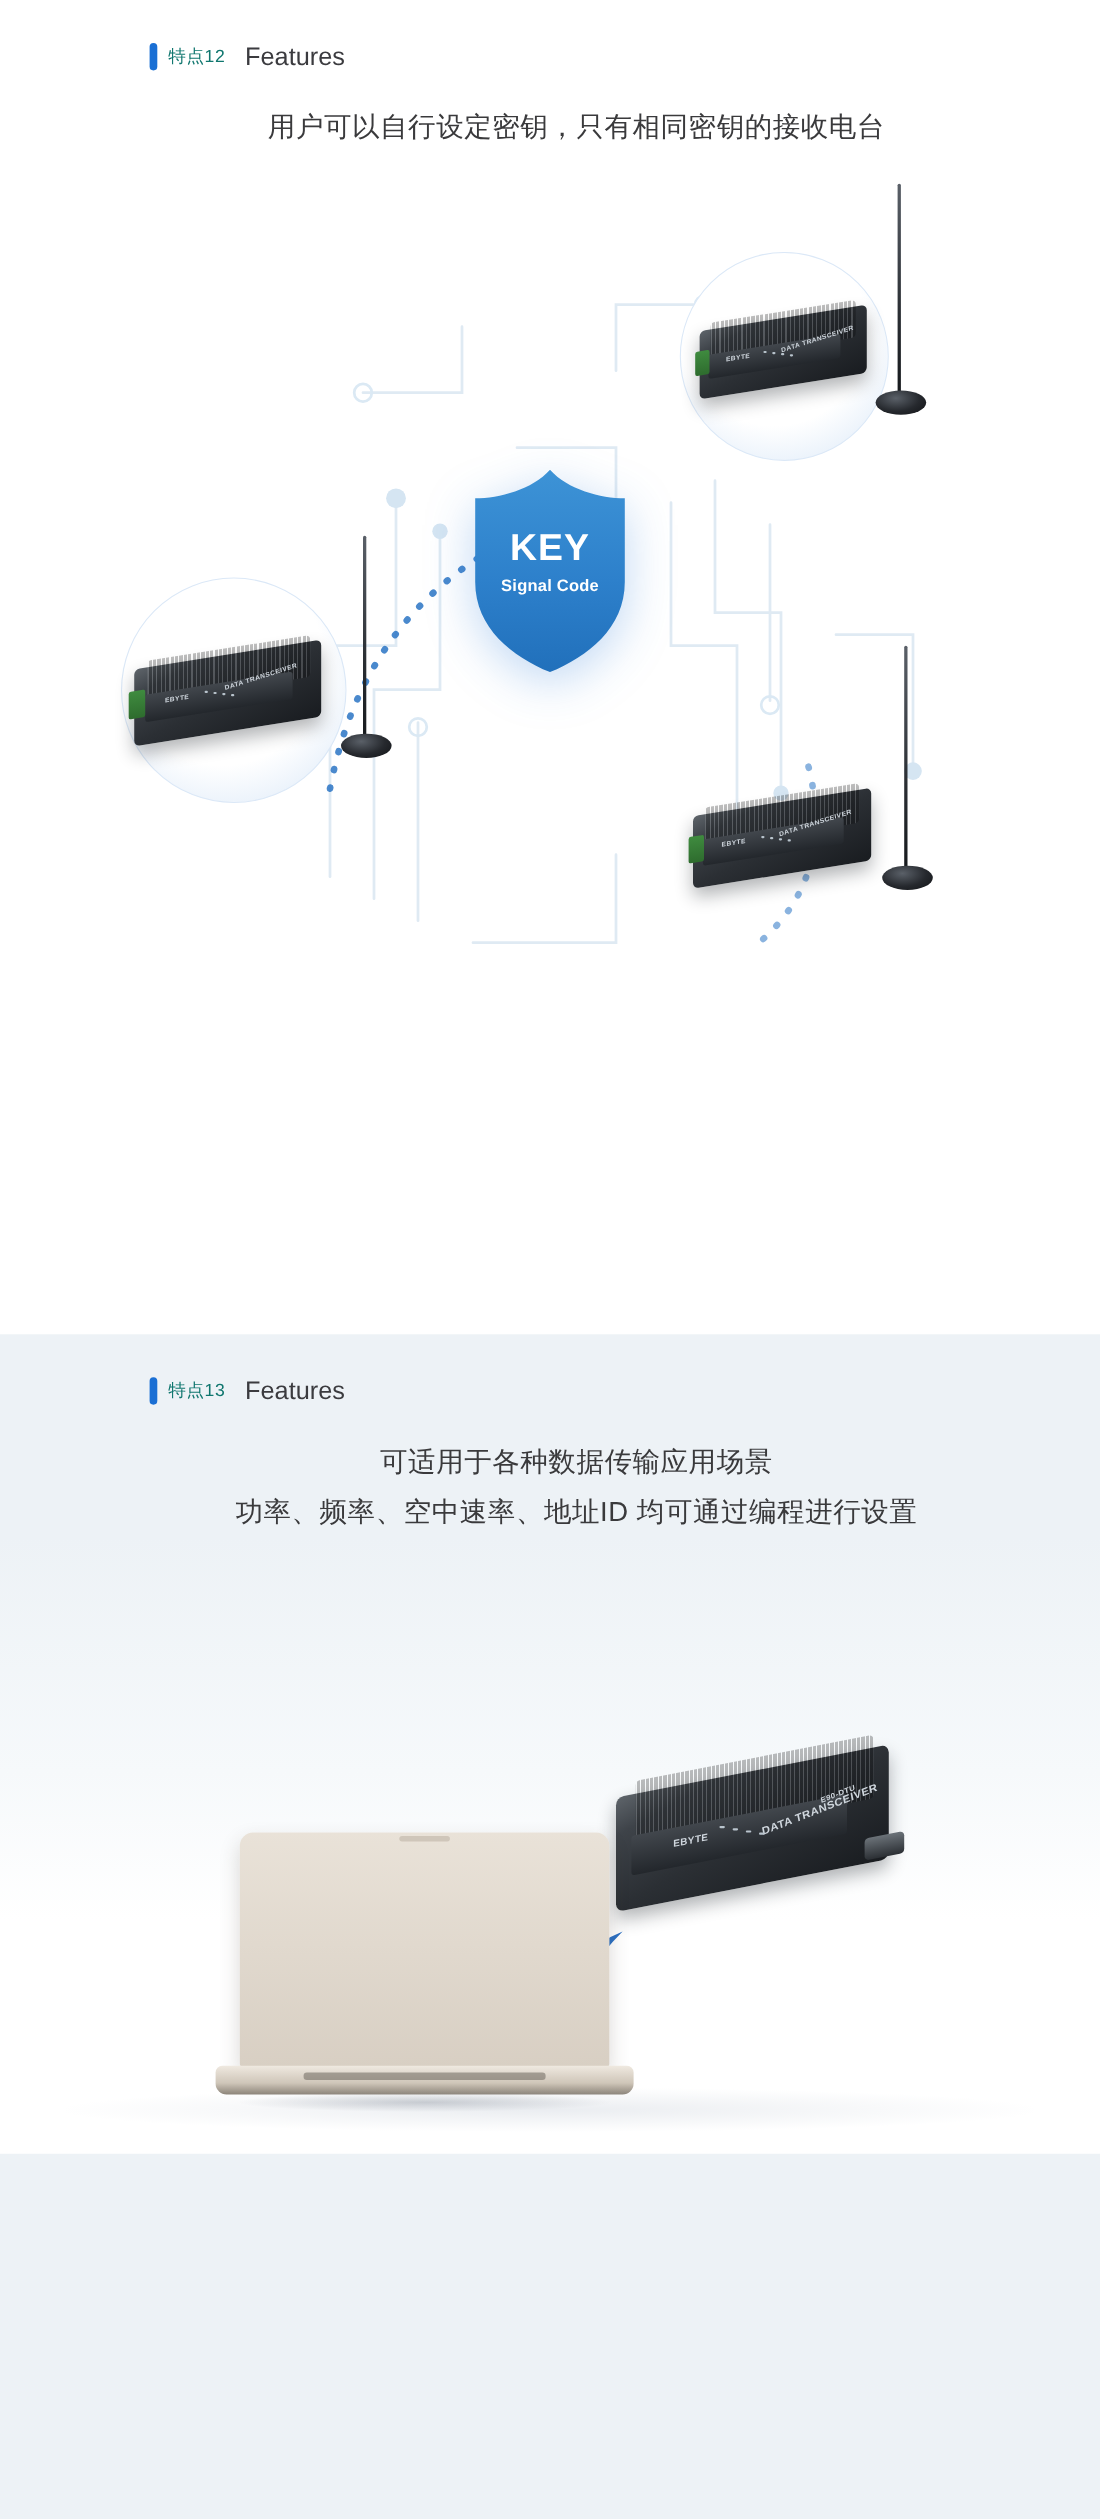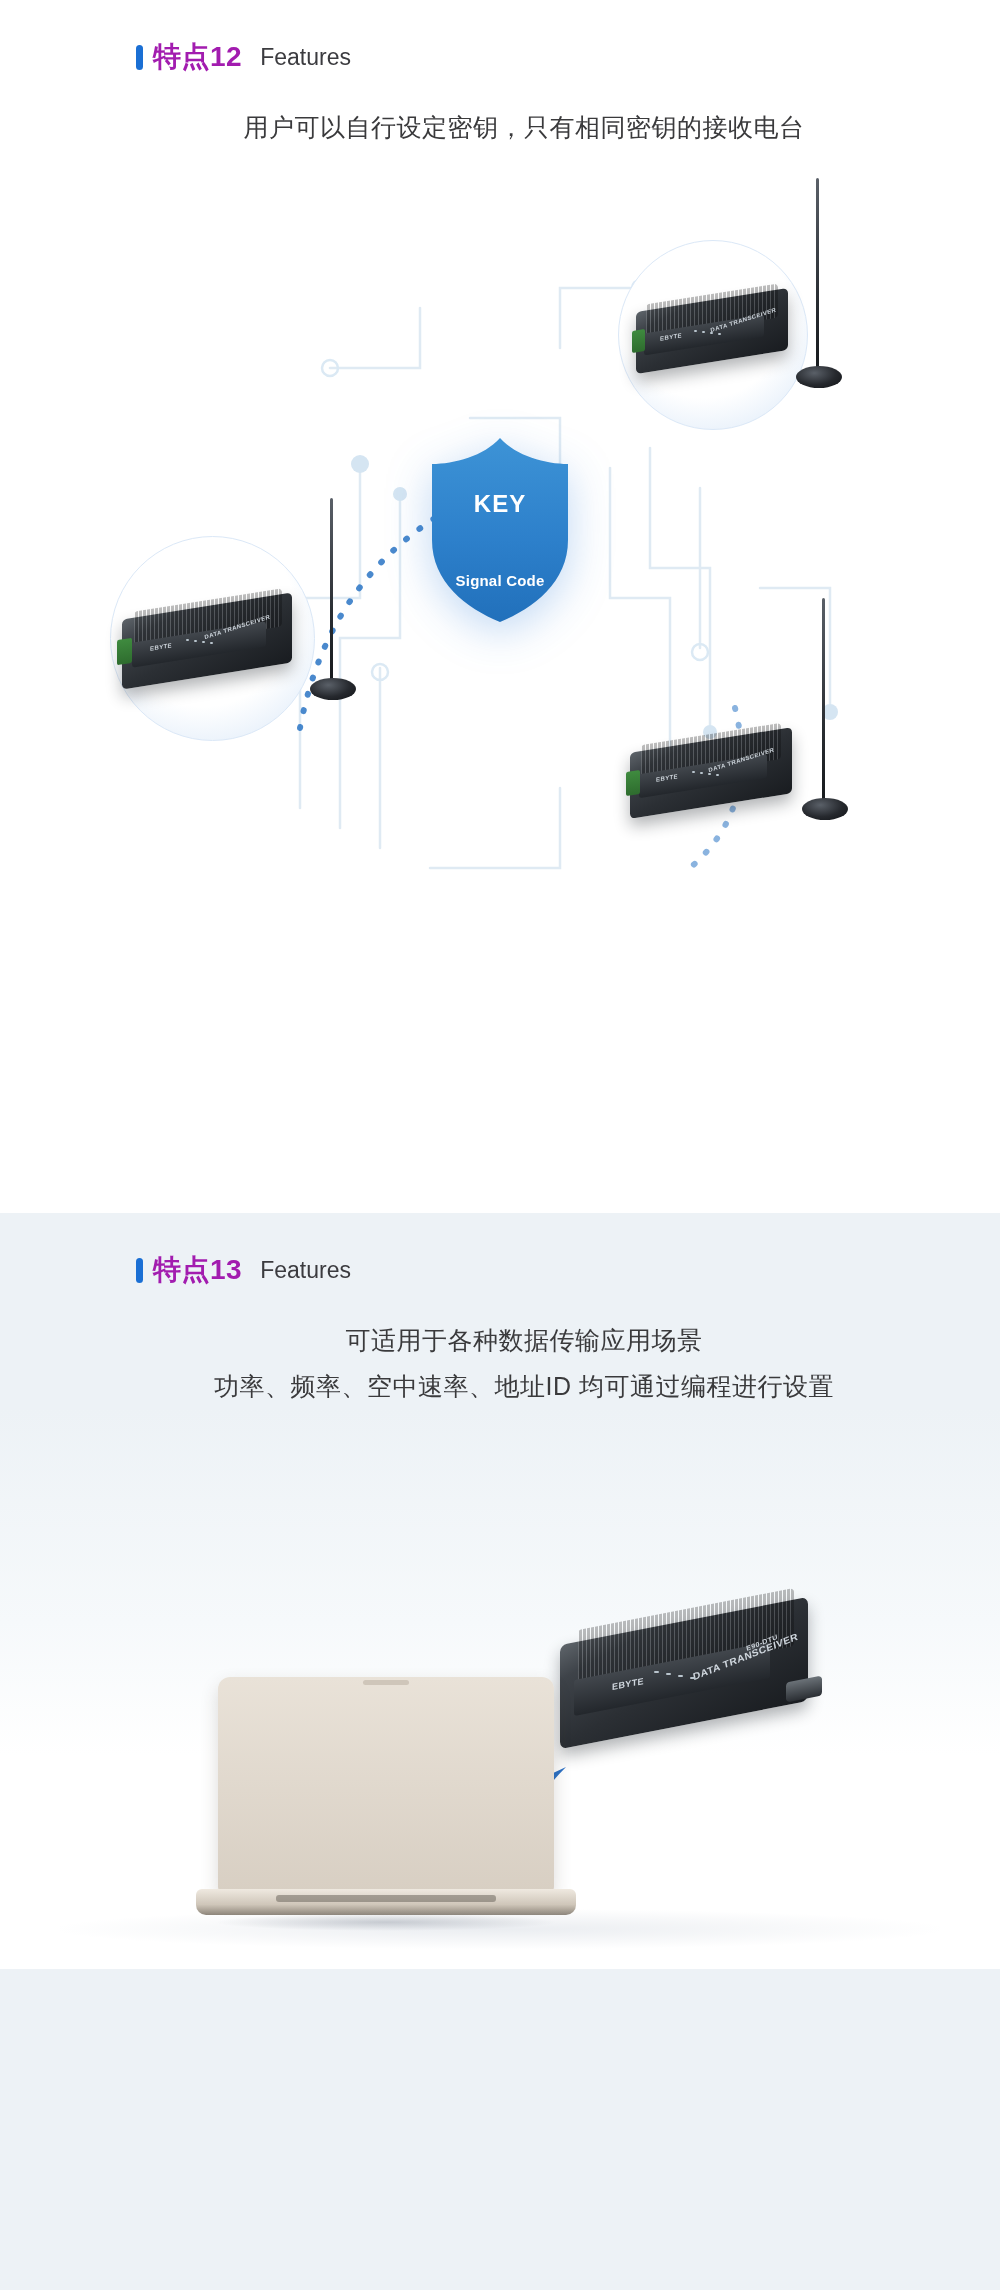--- a/index.html
+++ b/index.html
@@ -19,21 +19,21 @@
 
   
   .feature-tag {
     display: flex; align-items: center; gap: 10px;
     padding-left: 136px; padding-top: 38px;
   }
   .tag-bar {
     width: 7px; height: 25px; background: #1a6fd4; border-radius: 4px;
     display: inline-block; flex: none;
   }
-  .tag-cn { font-size: 28px; font-weight: 700; color: #a21caf; letter-spacing: .5px; }
+  .tag-cn { font-size: 16px; font-weight: 400; color: #0f766e; letter-spacing: .5px; }
   .tag-en { font-size: 23px; font-weight: 400; color: #3b3b3f; margin-left: 8px; }
 
   
   .big-title {
     text-align: center;
     font-size: 62px;
     font-weight: 800;
     letter-spacing: 6px;
     color: #141414;
     margin-top: 34px;
@@ -55,22 +55,22 @@
   .circuit { position: absolute; inset: 0; }
 
   .shield-wrap {
     position: absolute; left: 50%; top: 268px; transform: translateX(-50%);
     width: 152px; height: 188px;
     filter: drop-shadow(0 10px 22px rgba(26,111,212,.28));
   }
   .shield-txt {
     position: absolute; left: 0; right: 0; text-align: center; color: #fff;
   }
-  .shield-key { top: 54px; font-size: 24px; font-weight: 800; letter-spacing: 1px; }
-  .shield-sub { top: 99px; font-size: 15px; font-weight: 700; letter-spacing: .2px; margin-top: 37px; }
+  .shield-key { top: 54px; font-size: 34px; font-weight: 800; letter-spacing: 1px; }
+  .shield-sub { top: 99px; font-size: 15px; font-weight: 700; letter-spacing: .2px; }
 
   
   .node { position: absolute; }
   .halo {
     position: absolute; border-radius: 50%;
     background: radial-gradient(circle at 45% 38%, #ffffff 55%, #eaf2fb 78%, #dceafc 100%);
     border: 1px solid #dbe8f7;
   }
 
   

